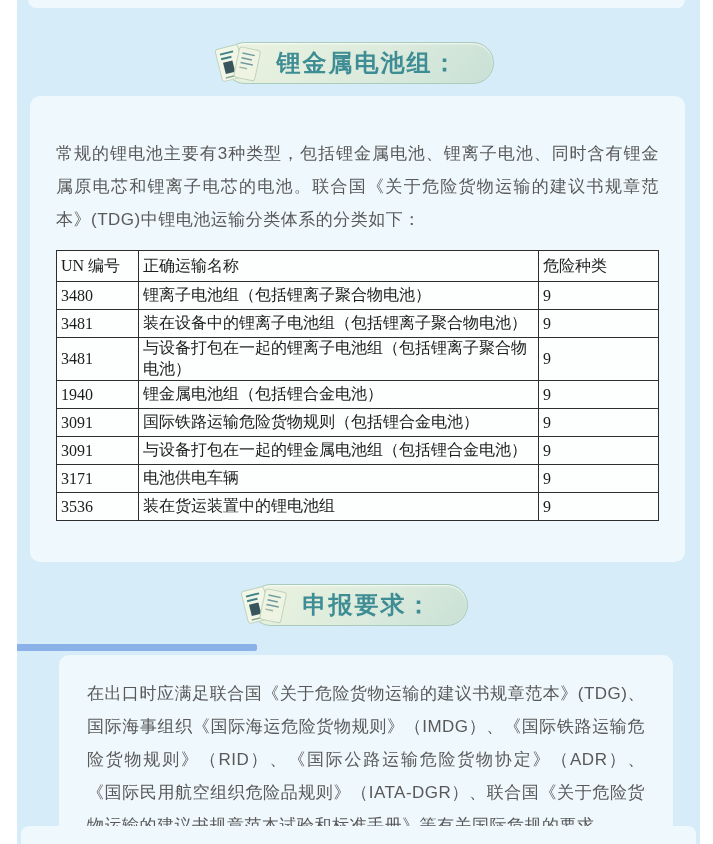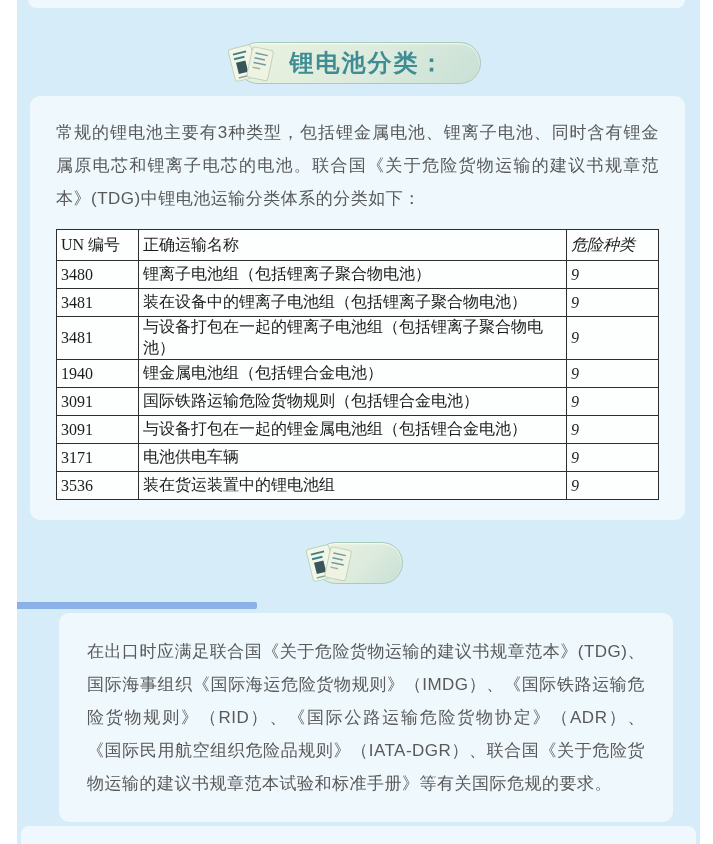--- a/index.html
+++ b/index.html
@@ -17,34 +17,34 @@
   .header-pill { position:relative; display:flex; align-items:center; height:42px;
                  padding:0 34px 0 52px; border-radius:24px;
                  background:linear-gradient(135deg,#ecf3df 0%,#dcebdd 55%,#c9e0d6 100%);
                  border:1px solid #a9ccba;
                  box-shadow:inset 0 1px 2px rgba(255,255,255,.8); }
   .pill-label { font-size:24px; color:#3f8d94; letter-spacing:2px; font-weight:bold; }
   .pill-icon { position:absolute; left:-16px; top:-8px; width:58px; height:58px; }
 
   
   .card { background:#eff8fc; border-radius:10px; }
-  .card1 { margin:10px 15px 0 13px; padding:20px 26px; }
+  .card1 { margin:10px 15px 0 13px; padding:41px 26px; }
   .para { font-size:17px; line-height:33px; color:#595959; letter-spacing:.5px;
           text-align:justify; }
 
   
   table.cls { width:100%; border-collapse:collapse; margin-top:14px;
               font-family:"Liberation Serif","DejaVu Serif",serif; color:#1c1c1c;
               background:#fdfefe; }
   table.cls th, table.cls td { border:1px solid #2e2e2e; text-align:left;
                                font-weight:normal; font-size:16px; padding:0 4px; }
   table.cls th { height:31px; }
   table.cls td { height:28px;margin-left:43px; }
   .col-un   { width:82px; }
-  .col-class{ width:92px;font-style:italic; }
+  .col-class{ width:120px; }
 
   
   .divider-bar { margin-top:16px; width:240px; height:7px; background:#8ab1e8;
                  border-radius:0 2px 2px 0; }
 
   
   .card2 { margin:4px 0 0 42px; width:614px; padding:22px 28px; }
 
   
   .bottom-strip { position:absolute; bottom:0; left:4px; right:4px; height:18px;
@@ -72,21 +72,21 @@
           </g>
           <g transform="rotate(12 40 32)">
             <rect x="28" y="14" width="22" height="32" rx="3" fill="#eef3e2" stroke="#bdd2bc" stroke-width="1"></rect>
             <line x1="32" y1="20" x2="45" y2="20" stroke="#6f9aa0" stroke-width="1.5"></line>
             <line x1="32" y1="25" x2="43" y2="25" stroke="#6f9aa0" stroke-width="1.5"></line>
             <line x1="32" y1="30" x2="45" y2="30" stroke="#6f9aa0" stroke-width="1.5"></line>
             <line x1="32" y1="35" x2="40" y2="35" stroke="#9ab3a5" stroke-width="1.5"></line>
           </g>
         </svg>
       </span>
-      <span class="pill-label">锂电池分类：</span>
+      <span class="pill-label">锂金属电池组：</span>
     </div>
   </div>
 
   <div class="card card1">
     <p class="para">常规的锂电池主要有3种类型，包括锂金属电池、锂离子电池、同时含有锂金属原电芯和锂离子电芯的电池。联合国《关于危险货物运输的建议书规章范本》(TDG)中锂电池运输分类体系的分类如下：</p>
     <table class="cls">
       <thead>
         <tr>
             <th class="col-un">UN 编号</th>
             <th class="col-name">正确运输名称</th>
@@ -151,20 +151,21 @@
           </g>
           <g transform="rotate(12 40 32)">
             <rect x="28" y="14" width="22" height="32" rx="3" fill="#eef3e2" stroke="#bdd2bc" stroke-width="1"></rect>
             <line x1="32" y1="20" x2="45" y2="20" stroke="#6f9aa0" stroke-width="1.5"></line>
             <line x1="32" y1="25" x2="43" y2="25" stroke="#6f9aa0" stroke-width="1.5"></line>
             <line x1="32" y1="30" x2="45" y2="30" stroke="#6f9aa0" stroke-width="1.5"></line>
             <line x1="32" y1="35" x2="40" y2="35" stroke="#9ab3a5" stroke-width="1.5"></line>
           </g>
         </svg>
       </span>
+      <span class="pill-label">申报要求：</span>
     </div>
   </div>
 
   <div class="divider-bar"></div>
 
   <div class="card card2">
     <p class="para">在出口时应满足联合国《关于危险货物运输的建议书规章范本》(TDG)、国际海事组织《国际海运危险货物规则》（IMDG）、《国际铁路运输危险货物规则》（RID）、《国际公路运输危险货物协定》（ADR）、《国际民用航空组织危险品规则》（IATA-DGR）、联合国《关于危险货物运输的建议书规章范本试验和标准手册》等有关国际危规的要求。</p>
   </div>
 
   <div class="bottom-strip"></div>

